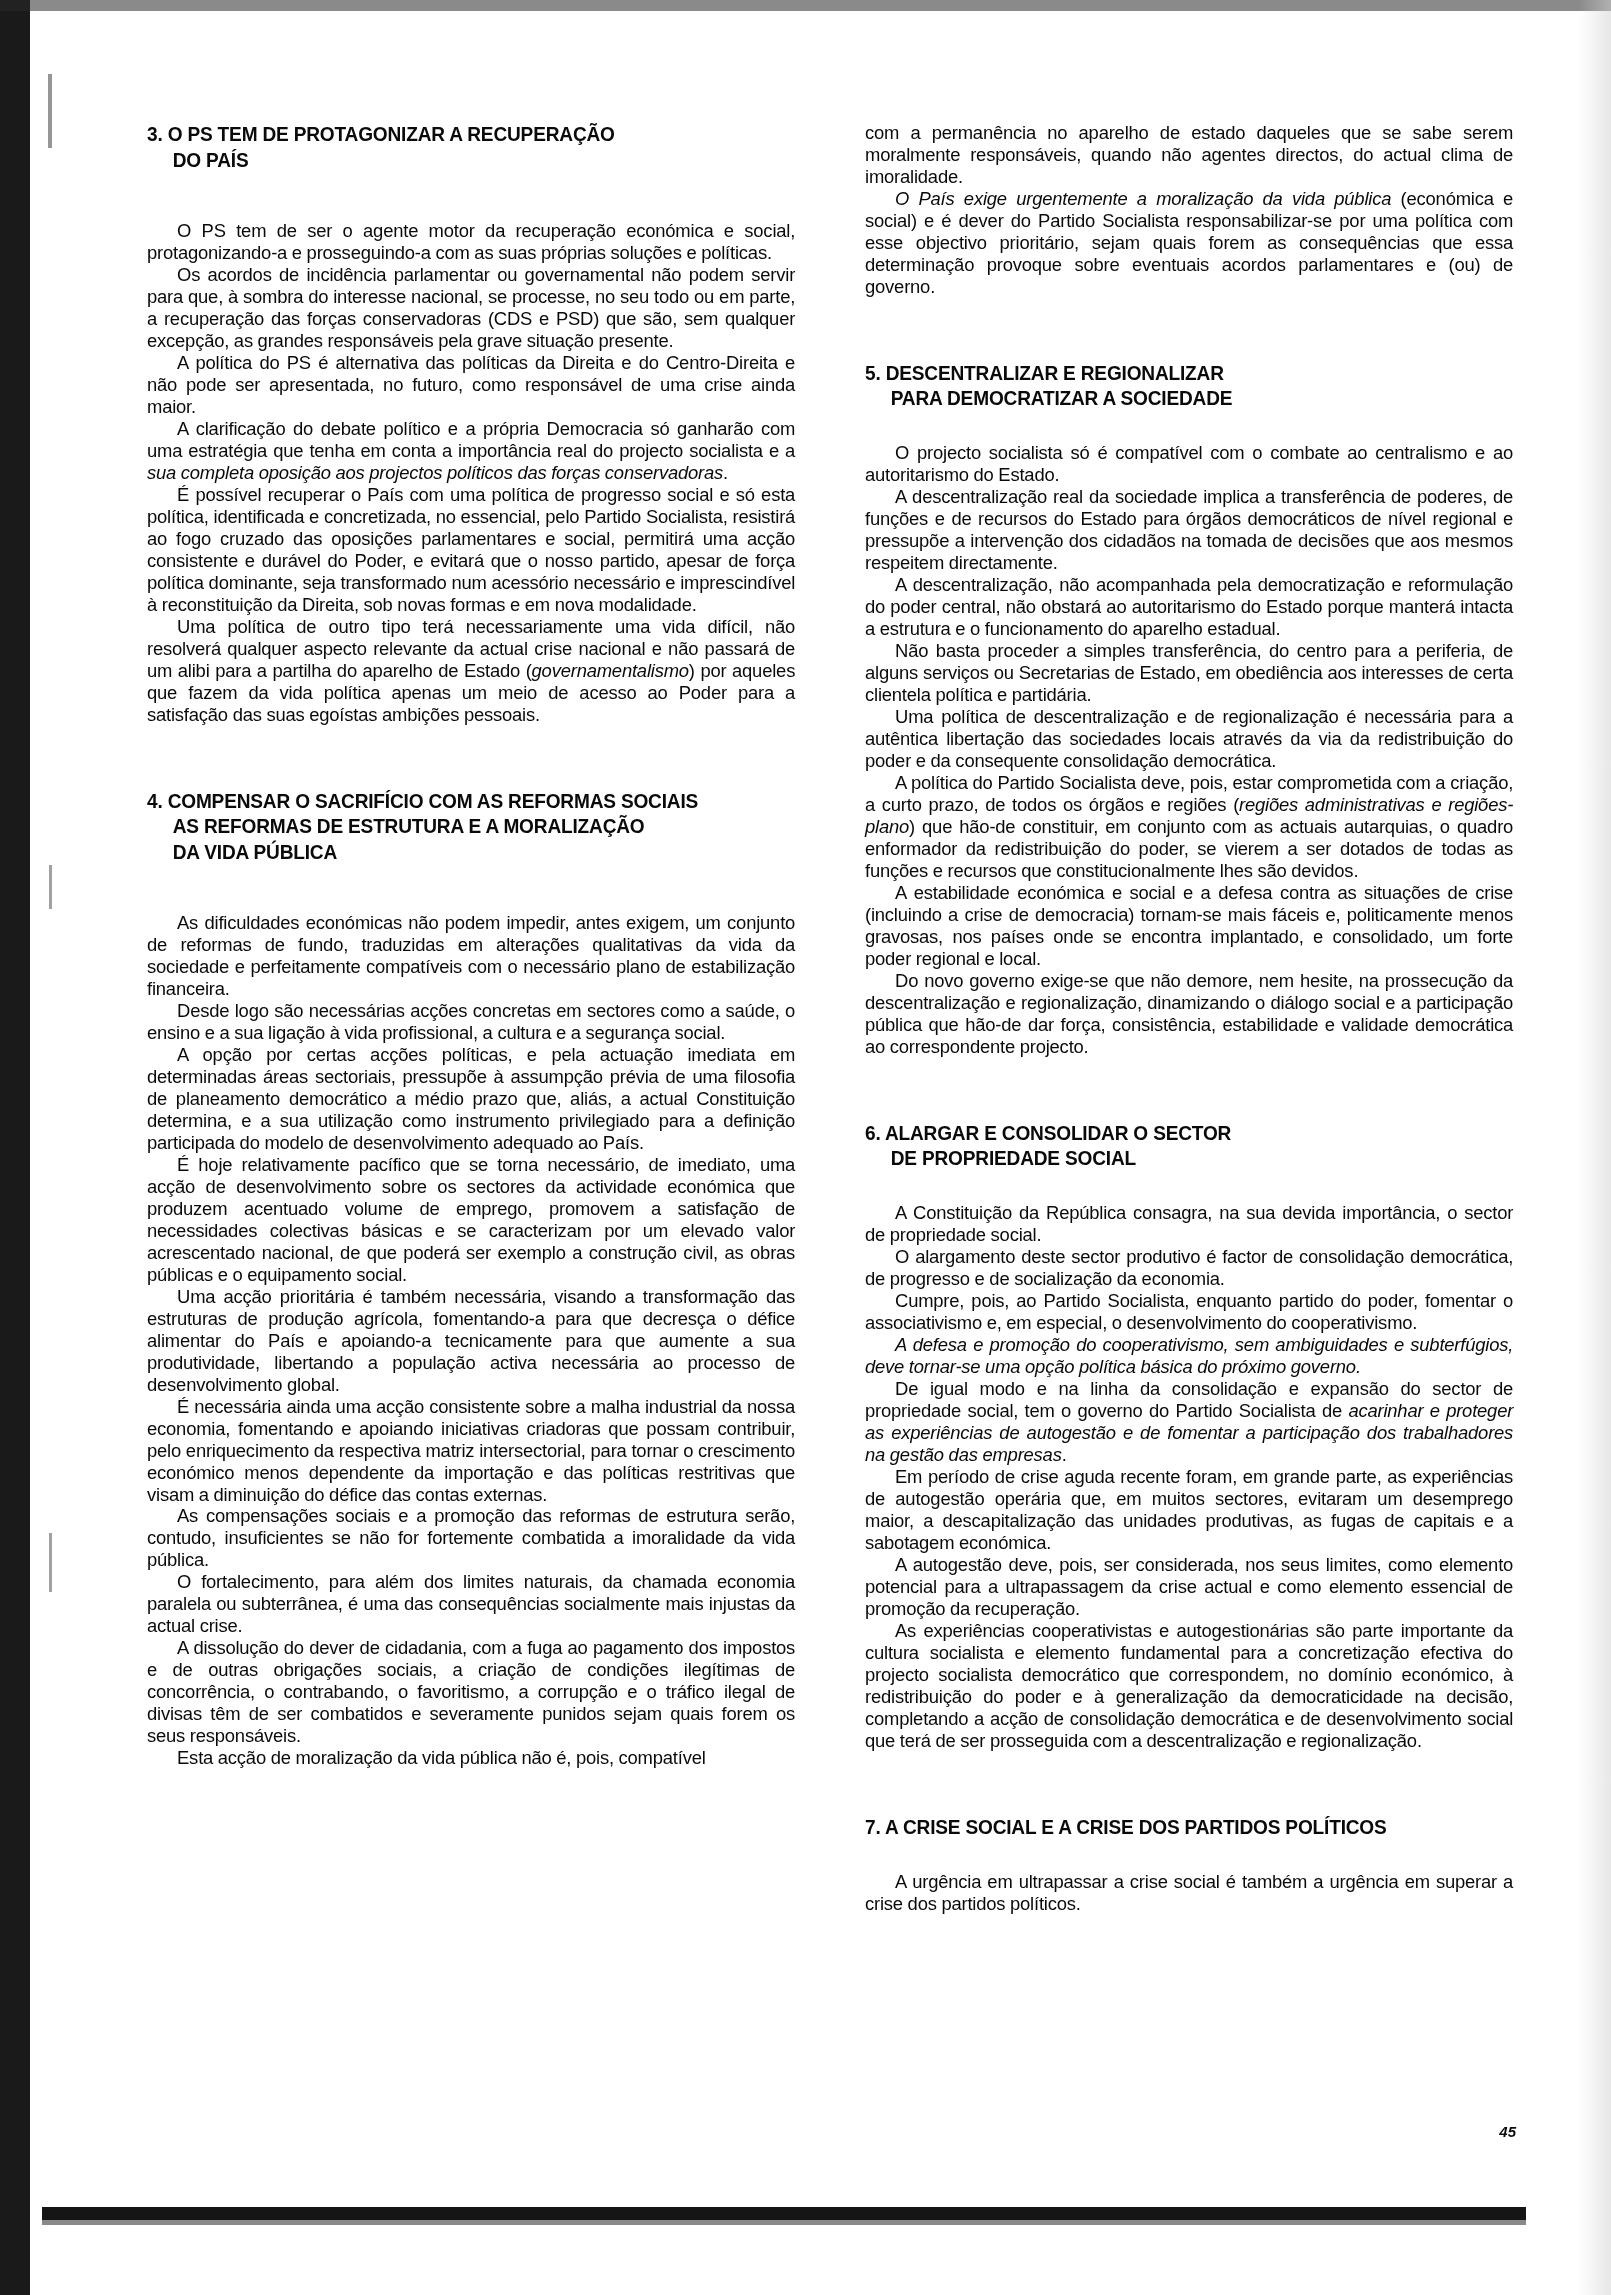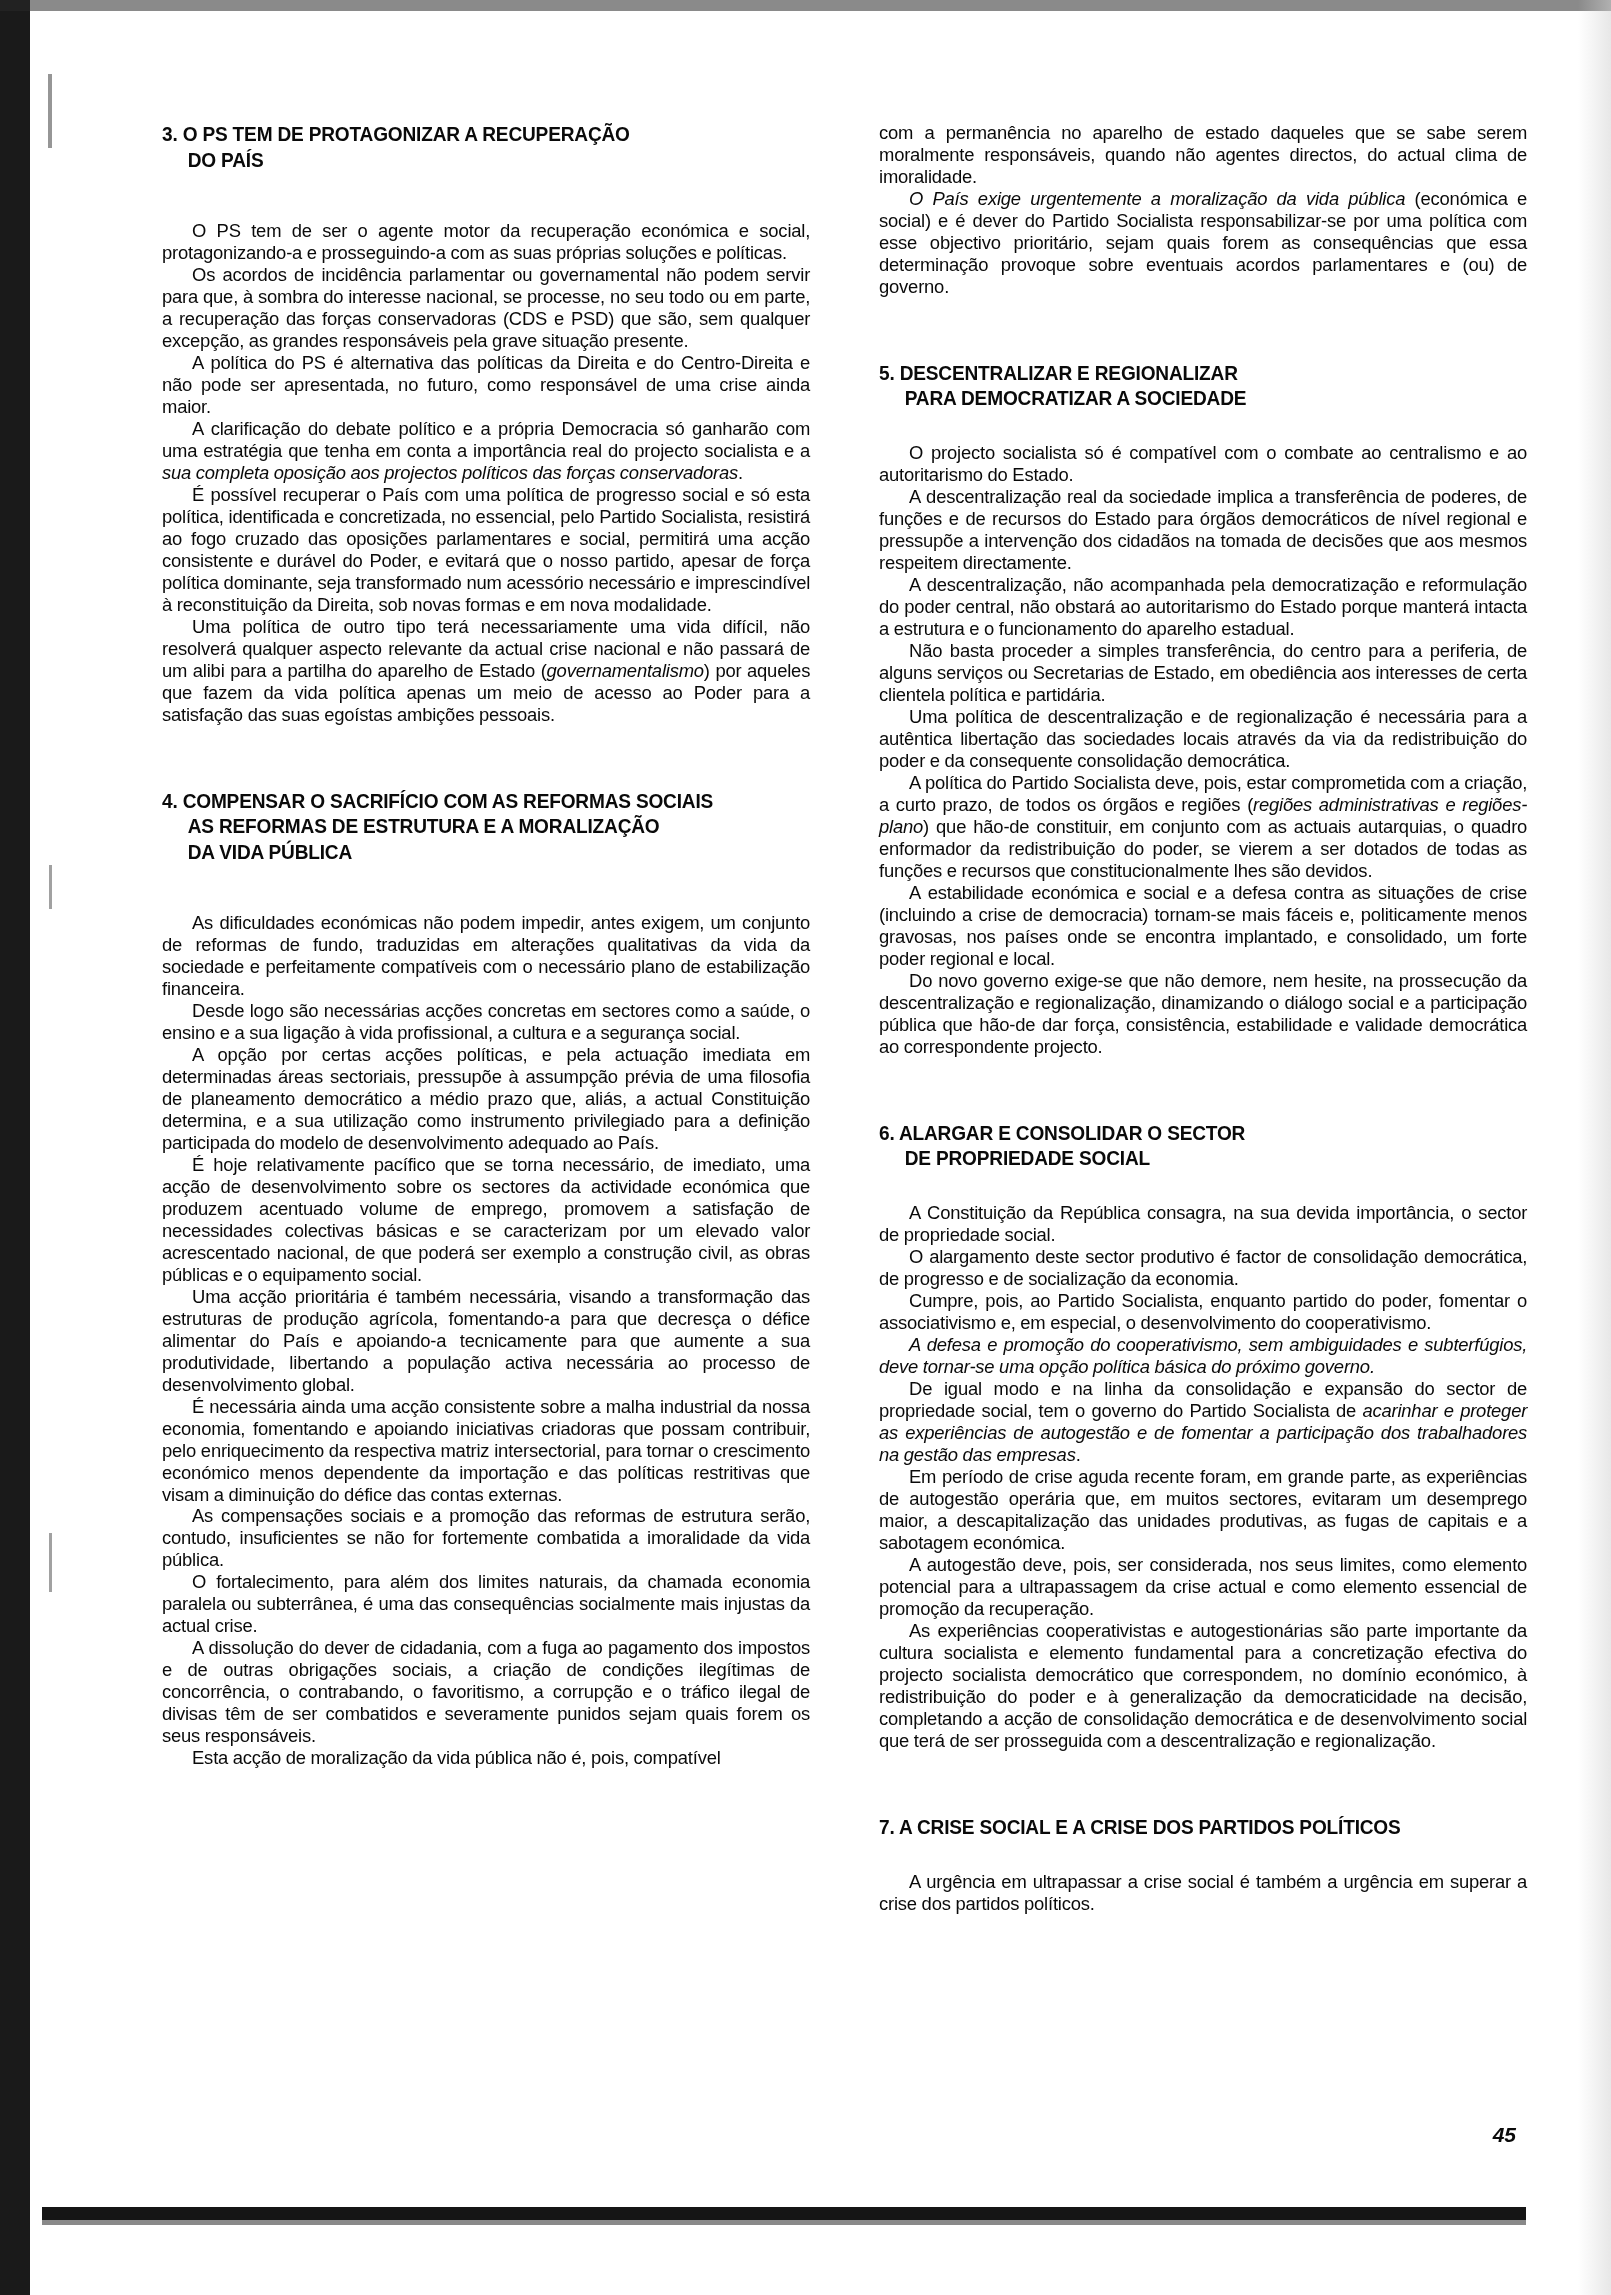--- a/index.html
+++ b/index.html
@@ -22,24 +22,25 @@
   .scan-tick-2 { position:absolute; left:49px; top:865px; width:3.4px; height:44px;  background:#2e2e2e; opacity:.45; }
   .scan-tick-3 { position:absolute; left:49px;  top:1533px; width:3.4px; height:59px; background:#2e2e2e; opacity:.45; }
 
   
   .page {
     position:absolute;
     left:0; top:0; width:1612px; height:2295px;
   }
   .columns {
     position:absolute;
-    left:162px; top:122px;
+    left:147px; top:122px;
     width:1376px;
     display:flex;
     gap:59px;
+    justify-content:space-between;
   }
   .col { width:658px; }
 
   h2.sec {
     font-size:19.7px;
     font-weight:bold;
     line-height:1.30;
     letter-spacing:-0.2px;
     margin:0 0 0 0;
     padding:0;
@@ -64,21 +65,21 @@
   }
   p.body.noind { text-indent:0; }
   p.body i, p.body em { font-style:italic; }
   .gap-md { height:30.5px; }
   .gap-lg { height:47px; }
   .gap-xl { height:63px; }
 
   .pageno {
     position:absolute;
     right:96px; top:2123px;
-    font-size:21px;
+    font-size:15px;
     font-weight:bold;
     font-style:italic;
     letter-spacing:0px;
   }
 </style>
 </head>
 <body>
 
 <div class="page">
 

